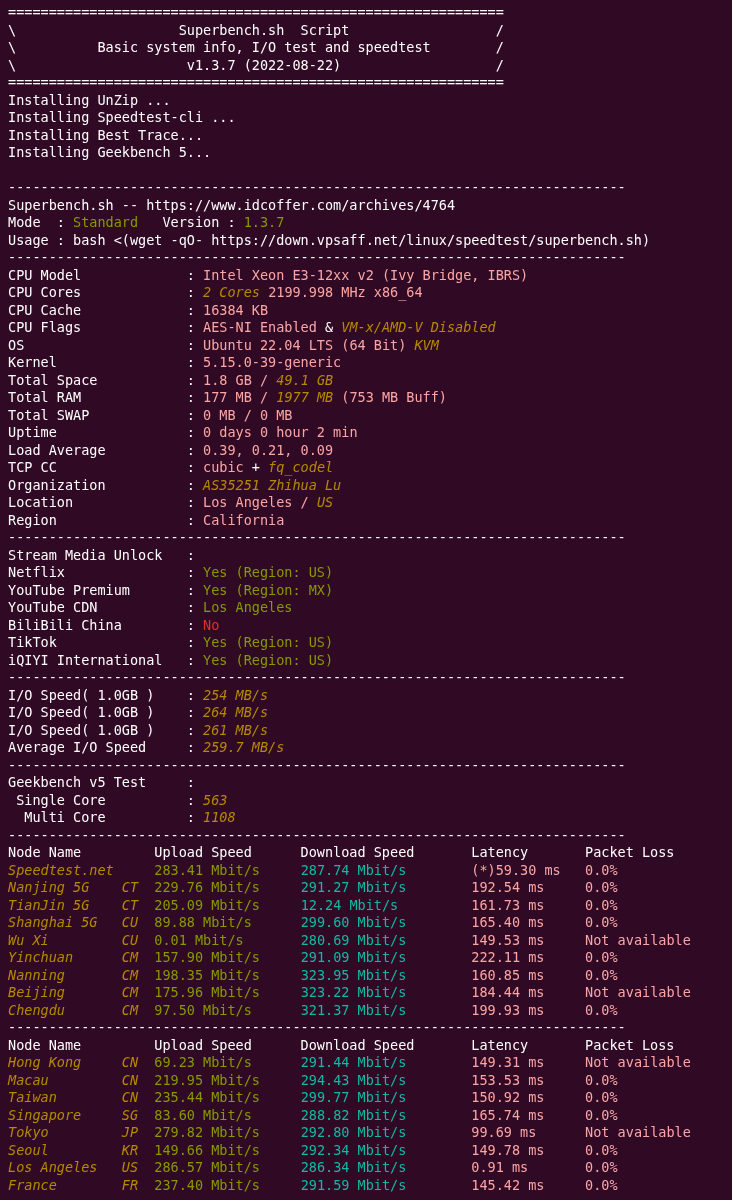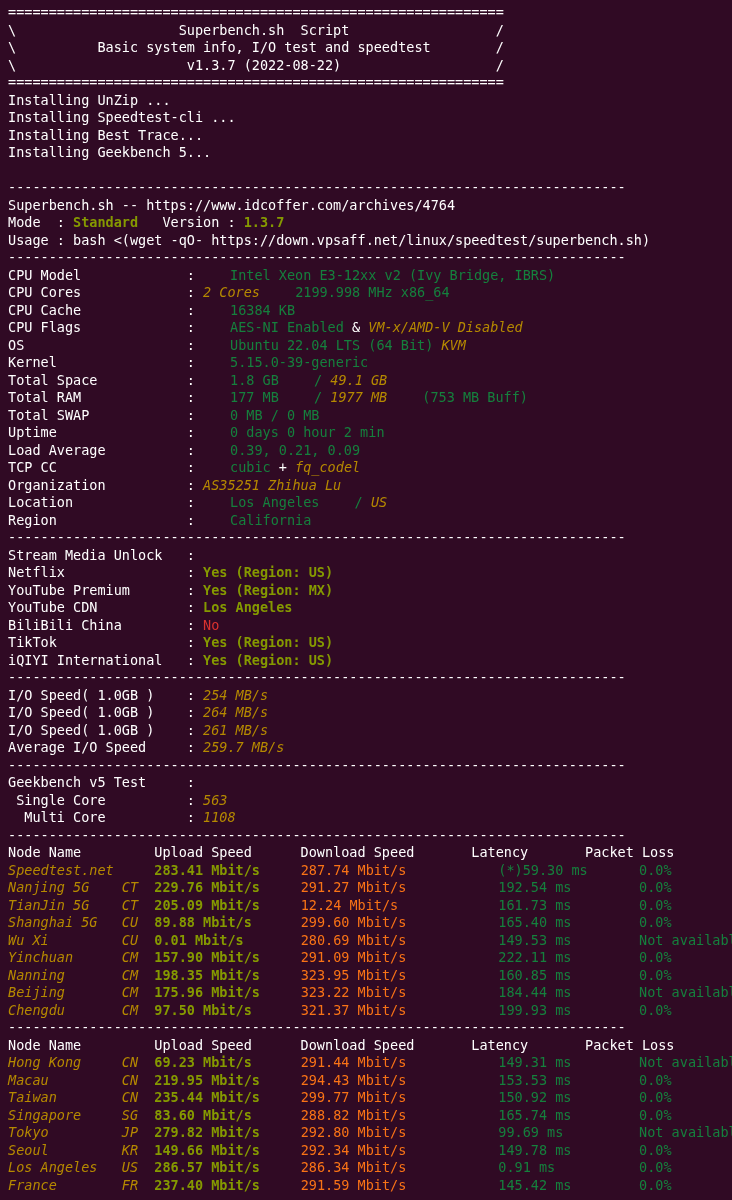--- a/index.html
+++ b/index.html
@@ -18,23 +18,23 @@
     height: 1200px;
     box-sizing: border-box;
     padding: 4px 0 0 8px;
     font-size: 13.5px;
     line-height: 17.5px;
     color: #ffffff;
     white-space: pre;
     letter-spacing: 0px;
   }
   .ln { display: block; height: 17.5px; white-space: pre; }
-  .c  { color: #15803d; margin-left: 27px; }  
+  .c  { color: #fca5a5; }  
   .y  { color: #b58900; font-style: italic; }  
-  .g  { color: #859900; font-weight: bold; }  
-  .r  { color: #f97316; }  
+  .g  { color: #859900; }  
+  .r  { color: #14b8a6; }  
   .rd { color: #dc322f; }  
   .w  { color: #ffffff; }
 </style>
 </head>
 <body>
 
 <div id="term"><span class="ln"><span class="w">=============================================================</span></span><span class="ln"><span class="w">\                    Superbench.sh  Script                  /</span></span><span class="ln"><span class="w">\          Basic system info, I/O test and speedtest        /</span></span><span class="ln"><span class="w">\                     v1.3.7 (2022-08-22)                   /</span></span><span class="ln"><span class="w">=============================================================</span></span><span class="ln"><span class="w">Installing UnZip ...</span></span><span class="ln"><span class="w">Installing Speedtest-cli ...</span></span><span class="ln"><span class="w">Installing Best Trace...</span></span><span class="ln"><span class="w">Installing Geekbench 5...</span></span><span class="ln">&nbsp;</span><span class="ln"><span class="w">----------------------------------------------------------------------------</span></span><span class="ln"><span class="w">Superbench.sh -- https://www.idcoffer.com/archives/4764</span></span><span class="ln"><span class="w">Mode  : </span><span class="g">Standard</span><span class="w">   Version : </span><span class="g">1.3.7</span></span><span class="ln"><span class="w">Usage : </span><span class="w">bash &lt;(wget -qO- https://down.vpsaff.net/linux/speedtest/superbench.sh)</span></span><span class="ln"><span class="w">----------------------------------------------------------------------------</span></span><span class="ln"><span class="w">CPU Model             : </span><span class="c">Intel Xeon E3-12xx v2 (Ivy Bridge, IBRS)</span></span><span class="ln"><span class="w">CPU Cores             : </span><span class="y">2 Cores</span><span class="w"> </span><span class="c">2199.998 MHz x86_64</span></span><span class="ln"><span class="w">CPU Cache             : </span><span class="c">16384 KB</span></span><span class="ln"><span class="w">CPU Flags             : </span><span class="c">AES-NI Enabled</span><span class="w"> &amp; </span><span class="y">VM-x/AMD-V Disabled</span></span><span class="ln"><span class="w">OS                    : </span><span class="c">Ubuntu 22.04 LTS (64 Bit)</span><span class="w"> </span><span class="y">KVM</span></span><span class="ln"><span class="w">Kernel                : </span><span class="c">5.15.0-39-generic</span></span><span class="ln"><span class="w">Total Space           : </span><span class="c">1.8 GB</span><span class="c"> / </span><span class="y">49.1 GB</span></span><span class="ln"><span class="w">Total RAM             : </span><span class="c">177 MB</span><span class="c"> / </span><span class="y">1977 MB</span><span class="c"> (753 MB Buff)</span></span><span class="ln"><span class="w">Total SWAP            : </span><span class="c">0 MB / 0 MB</span></span><span class="ln"><span class="w">Uptime                : </span><span class="c">0 days 0 hour 2 min</span></span><span class="ln"><span class="w">Load Average          : </span><span class="c">0.39, 0.21, 0.09</span></span><span class="ln"><span class="w">TCP CC                : </span><span class="c">cubic</span><span class="w"> + </span><span class="y">fq_codel</span></span><span class="ln"><span class="w">Organization          : </span><span class="y">AS35251 Zhihua Lu</span></span><span class="ln"><span class="w">Location              : </span><span class="c">Los Angeles</span><span class="c"> / </span><span class="y">US</span></span><span class="ln"><span class="w">Region                : </span><span class="c">California</span></span><span class="ln"><span class="w">----------------------------------------------------------------------------</span></span><span class="ln"><span class="w">Stream Media Unlock   : </span></span><span class="ln"><span class="w">Netflix               : </span><span class="g">Yes (Region: US)</span></span><span class="ln"><span class="w">YouTube Premium       : </span><span class="g">Yes (Region: MX)</span></span><span class="ln"><span class="w">YouTube CDN           : </span><span class="g">Los Angeles</span></span><span class="ln"><span class="w">BiliBili China        : </span><span class="rd">No</span></span><span class="ln"><span class="w">TikTok                : </span><span class="g">Yes (Region: US)</span></span><span class="ln"><span class="w">iQIYI International   : </span><span class="g">Yes (Region: US)</span></span><span class="ln"><span class="w">----------------------------------------------------------------------------</span></span><span class="ln"><span class="w">I/O Speed( 1.0GB )    : </span><span class="y">254 MB/s</span></span><span class="ln"><span class="w">I/O Speed( 1.0GB )    : </span><span class="y">264 MB/s</span></span><span class="ln"><span class="w">I/O Speed( 1.0GB )    : </span><span class="y">261 MB/s</span></span><span class="ln"><span class="w">Average I/O Speed     : </span><span class="y">259.7 MB/s</span></span><span class="ln"><span class="w">----------------------------------------------------------------------------</span></span><span class="ln"><span class="w">Geekbench v5 Test     : </span></span><span class="ln"><span class="w"> Single Core          : </span><span class="y">563</span></span><span class="ln"><span class="w">  Multi Core          : </span><span class="y">1108</span></span><span class="ln"><span class="w">----------------------------------------------------------------------------</span></span><span class="ln"><span class="w">Node Name         Upload Speed      Download Speed       Latency       Packet Loss</span></span><span class="ln"><span class="y">Speedtest.net </span><span class="y">    </span><span class="g">283.41 Mbit/s     </span><span class="r">287.74 Mbit/s        </span><span class="c">(*)59.30 ms   </span><span class="c">0.0%</span></span><span class="ln"><span class="y">Nanjing 5G    </span><span class="y">CT  </span><span class="g">229.76 Mbit/s     </span><span class="r">291.27 Mbit/s        </span><span class="c">192.54 ms     </span><span class="c">0.0%</span></span><span class="ln"><span class="y">TianJin 5G    </span><span class="y">CT  </span><span class="g">205.09 Mbit/s     </span><span class="r">12.24 Mbit/s         </span><span class="c">161.73 ms     </span><span class="c">0.0%</span></span><span class="ln"><span class="y">Shanghai 5G   </span><span class="y">CU  </span><span class="g">89.88 Mbit/s      </span><span class="r">299.60 Mbit/s        </span><span class="c">165.40 ms     </span><span class="c">0.0%</span></span><span class="ln"><span class="y">Wu Xi         </span><span class="y">CU  </span><span class="g">0.01 Mbit/s       </span><span class="r">280.69 Mbit/s        </span><span class="c">149.53 ms     </span><span class="c">Not available</span></span><span class="ln"><span class="y">Yinchuan      </span><span class="y">CM  </span><span class="g">157.90 Mbit/s     </span><span class="r">291.09 Mbit/s        </span><span class="c">222.11 ms     </span><span class="c">0.0%</span></span><span class="ln"><span class="y">Nanning       </span><span class="y">CM  </span><span class="g">198.35 Mbit/s     </span><span class="r">323.95 Mbit/s        </span><span class="c">160.85 ms     </span><span class="c">0.0%</span></span><span class="ln"><span class="y">Beijing       </span><span class="y">CM  </span><span class="g">175.96 Mbit/s     </span><span class="r">323.22 Mbit/s        </span><span class="c">184.44 ms     </span><span class="c">Not available</span></span><span class="ln"><span class="y">Chengdu       </span><span class="y">CM  </span><span class="g">97.50 Mbit/s      </span><span class="r">321.37 Mbit/s        </span><span class="c">199.93 ms     </span><span class="c">0.0%</span></span><span class="ln"><span class="w">----------------------------------------------------------------------------</span></span><span class="ln"><span class="w">Node Name         Upload Speed      Download Speed       Latency       Packet Loss</span></span><span class="ln"><span class="y">Hong Kong     </span><span class="y">CN  </span><span class="g">69.23 Mbit/s      </span><span class="r">291.44 Mbit/s        </span><span class="c">149.31 ms     </span><span class="c">Not available</span></span><span class="ln"><span class="y">Macau         </span><span class="y">CN  </span><span class="g">219.95 Mbit/s     </span><span class="r">294.43 Mbit/s        </span><span class="c">153.53 ms     </span><span class="c">0.0%</span></span><span class="ln"><span class="y">Taiwan        </span><span class="y">CN  </span><span class="g">235.44 Mbit/s     </span><span class="r">299.77 Mbit/s        </span><span class="c">150.92 ms     </span><span class="c">0.0%</span></span><span class="ln"><span class="y">Singapore     </span><span class="y">SG  </span><span class="g">83.60 Mbit/s      </span><span class="r">288.82 Mbit/s        </span><span class="c">165.74 ms     </span><span class="c">0.0%</span></span><span class="ln"><span class="y">Tokyo         </span><span class="y">JP  </span><span class="g">279.82 Mbit/s     </span><span class="r">292.80 Mbit/s        </span><span class="c">99.69 ms      </span><span class="c">Not available</span></span><span class="ln"><span class="y">Seoul         </span><span class="y">KR  </span><span class="g">149.66 Mbit/s     </span><span class="r">292.34 Mbit/s        </span><span class="c">149.78 ms     </span><span class="c">0.0%</span></span><span class="ln"><span class="y">Los Angeles   </span><span class="y">US  </span><span class="g">286.57 Mbit/s     </span><span class="r">286.34 Mbit/s        </span><span class="c">0.91 ms       </span><span class="c">0.0%</span></span><span class="ln"><span class="y">France        </span><span class="y">FR  </span><span class="g">237.40 Mbit/s     </span><span class="r">291.59 Mbit/s        </span><span class="c">145.42 ms     </span><span class="c">0.0%</span></span><span class="ln"><span class="w">----------------------------------------------------------------------------</span></span></div>
 
 </body></html>

